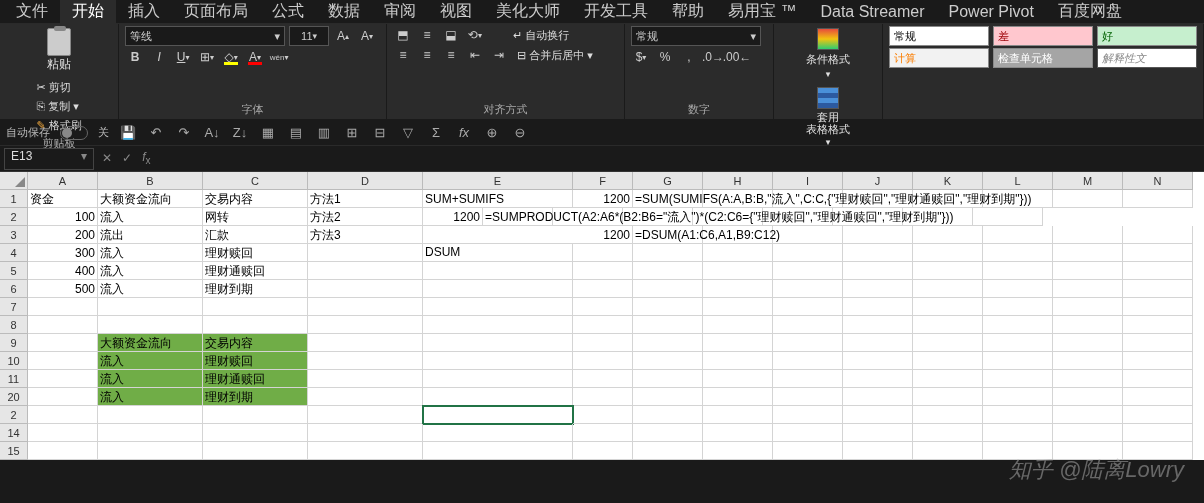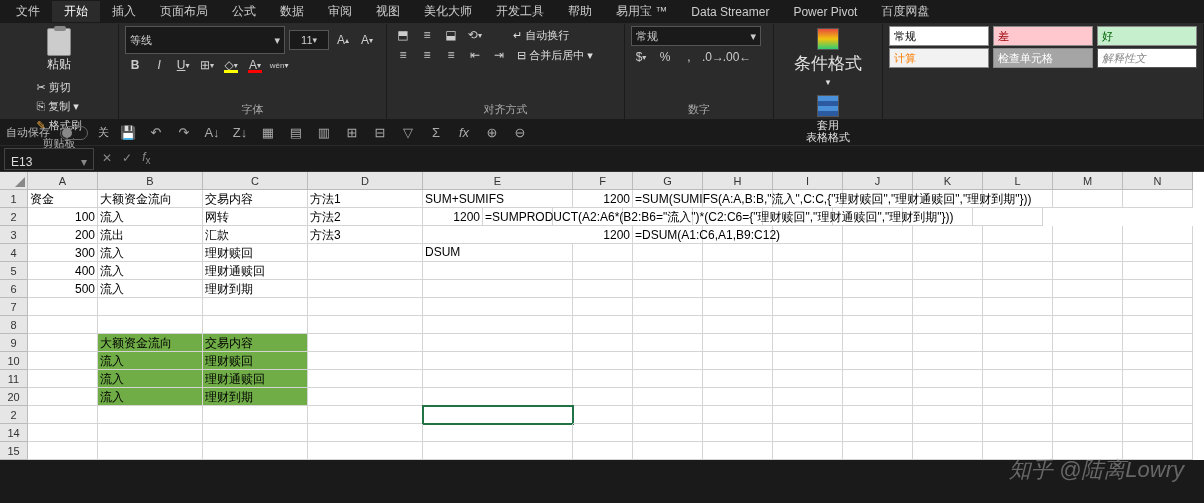--- a/index.html
+++ b/index.html
@@ -1,36 +1,36 @@
 <!DOCTYPE html>
 <html><head>
 <meta charset="utf-8">
 <style>
 * { margin:0; padding:0; box-sizing:border-box; font-family:"Microsoft YaHei","Segoe UI",sans-serif; }
 body { background:#1a1a1a; color:#e0e0e0; font-size:12px; width:1204px; height:503px; overflow:hidden; position:relative; }
 
 
 .menubar { display:flex; align-items:center; background:#1a1a1a; height:24px; padding:0 4px; border-bottom:1px solid #2a2a2a; }
-.menubar .mitem { padding:2px 12px; color:#ccc; font-size:12px; cursor:pointer; }
+.menubar .mitem { padding:2px 12px; color:#ccc; font-size:16px; cursor:pointer; }
 .menubar .mitem.active { background:#2b2b2b; color:#fff; }
 
 
 .ribbon { display:flex; background:#2b2b2b; height:96px; border-bottom:1px solid #1a1a1a; }
 .group { display:flex; flex-direction:column; justify-content:space-between; padding:2px 6px; border-right:1px solid #1a1a1a; }
 .group-body { display:flex; flex-direction:column; gap:2px; flex:1; }
 .group-label { text-align:center; color:#aaa; font-size:11px; padding-top:2px; }
 .btn { display:flex; align-items:center; gap:3px; padding:1px 4px; color:#ddd; font-size:11px; cursor:pointer; white-space:nowrap; }
 .hrow { display:flex; align-items:center; gap:4px; }
 
 .paste-big { display:flex; flex-direction:column; align-items:center; justify-content:center; padding:2px 4px; cursor:pointer; }
 .paste-icon { width:24px; height:28px; background:#ccc; border:1px solid #888; position:relative; border-radius:2px; }
 .paste-icon:before { content:""; position:absolute; top:-3px; left:6px; width:12px; height:5px; background:#888; border-radius:2px; }
 
 .font-select { background:#1a1a1a; color:#ccc; border:1px solid #555; padding:1px 4px; font-size:11px; }
-.fname { width:160px; height:28px; display:flex; align-items:center; justify-content:space-between; }
+.fname { width:160px; height:20px; display:flex; align-items:center; justify-content:space-between; }
 .fsize { width:40px; height:20px; display:flex; align-items:center; justify-content:center; }
 
 .ibox { width:20px; height:18px; display:flex; align-items:center; justify-content:center; font-size:12px; color:#ccc; cursor:pointer; border:1px solid transparent; }
 
 .vbig { display:flex; flex-direction:column; align-items:center; padding:2px 4px; cursor:pointer; gap:2px; }
 
 .style-cell { width:100px; height:20px; font-size:11px; display:flex; align-items:center; padding:0 4px; border:1px solid #888; }
 .st-normal { background:#fff; color:#000; }
 .st-bad { background:#ffc7ce; color:#9c0006; }
 .st-good { background:#c6efce; color:#006100; }
@@ -41,21 +41,21 @@
 
 .qat { display:flex; align-items:center; height:26px; background:#1a1a1a; padding:0 6px; gap:10px; border-bottom:1px solid #2a2a2a; }
 .qat .ql { color:#bbb; font-size:11px; }
 .toggle { width:28px; height:14px; border:1px solid #666; border-radius:7px; position:relative; }
 .toggle:after { content:""; position:absolute; left:1px; top:1px; width:10px; height:10px; background:#888; border-radius:50%; }
 .qi { width:18px; height:18px; display:flex; align-items:center; justify-content:center; color:#aaa; cursor:pointer; font-size:13px; }
 .qi.save { color:#a960d8; }
 
 
 .fbar-row { display:flex; align-items:center; height:26px; background:#1a1a1a; border-bottom:1px solid #333; }
-.namebox { width:90px; height:22px; background:#1a1a1a; border:1px solid #444; color:#ddd; padding:0 6px; display:flex; align-items:flex-end; margin-left:4px; }
+.namebox { width:90px; height:22px; background:#1a1a1a; border:1px solid #444; color:#ddd; padding:0 6px; display:flex; align-items:flex-start; margin-left:4px; }
 .fbar-btns { display:flex; align-items:center; padding:0 8px; gap:10px; color:#888; }
 .fbar-input { flex:1; height:22px; background:#1a1a1a; color:#ddd; padding:0 6px; }
 
 
 .grid-wrap { background:#fff; color:#000; position:relative; }
 .selectall { position:absolute; left:0; top:0; width:28px; height:18px; background:#e6e6e6; border-right:1px solid #bbb; border-bottom:1px solid #bbb; }
 .selectall:after { content:""; position:absolute; right:2px; bottom:2px; border:5px solid transparent; border-right-color:#888; border-bottom-color:#888; }
 .colheads { display:flex; margin-left:28px; height:18px; }
 .ch { background:#e6e6e6; border-right:1px solid #bbb; border-bottom:1px solid #bbb; text-align:center; font-size:11px; color:#333; line-height:18px; }
 .rows { }
@@ -196,21 +196,21 @@
         <div class="ibox">.00←</div>
       </div>
     </div>
     <div class="group-label">数字</div>
   </div>
 
   <div class="group" style="width:110px">
     <div class="group-body hrow" style="justify-content:center">
       <div class="vbig">
         <div style="width:22px;height:22px;background:linear-gradient(#e74c3c,#f1c40f,#2ecc71);border:1px solid #555"></div>
-        <span style="font-size:17px">条件格式</span>
+        <span style="font-size:11px">条件格式</span>
         <span style="font-size:9px">▾</span>
       </div>
       <div class="vbig">
         <div style="width:22px;height:22px;background:repeating-linear-gradient(#4a90d9 0 5px,#2c5aa0 5px 10px);border:1px solid #555"></div>
         <span style="font-size:11px;white-space:pre;text-align:center;line-height:1.1">套用
 表格格式</span>
         <span style="font-size:9px">▾</span>
       </div>
     </div>
     <div class="group-label"></div>

